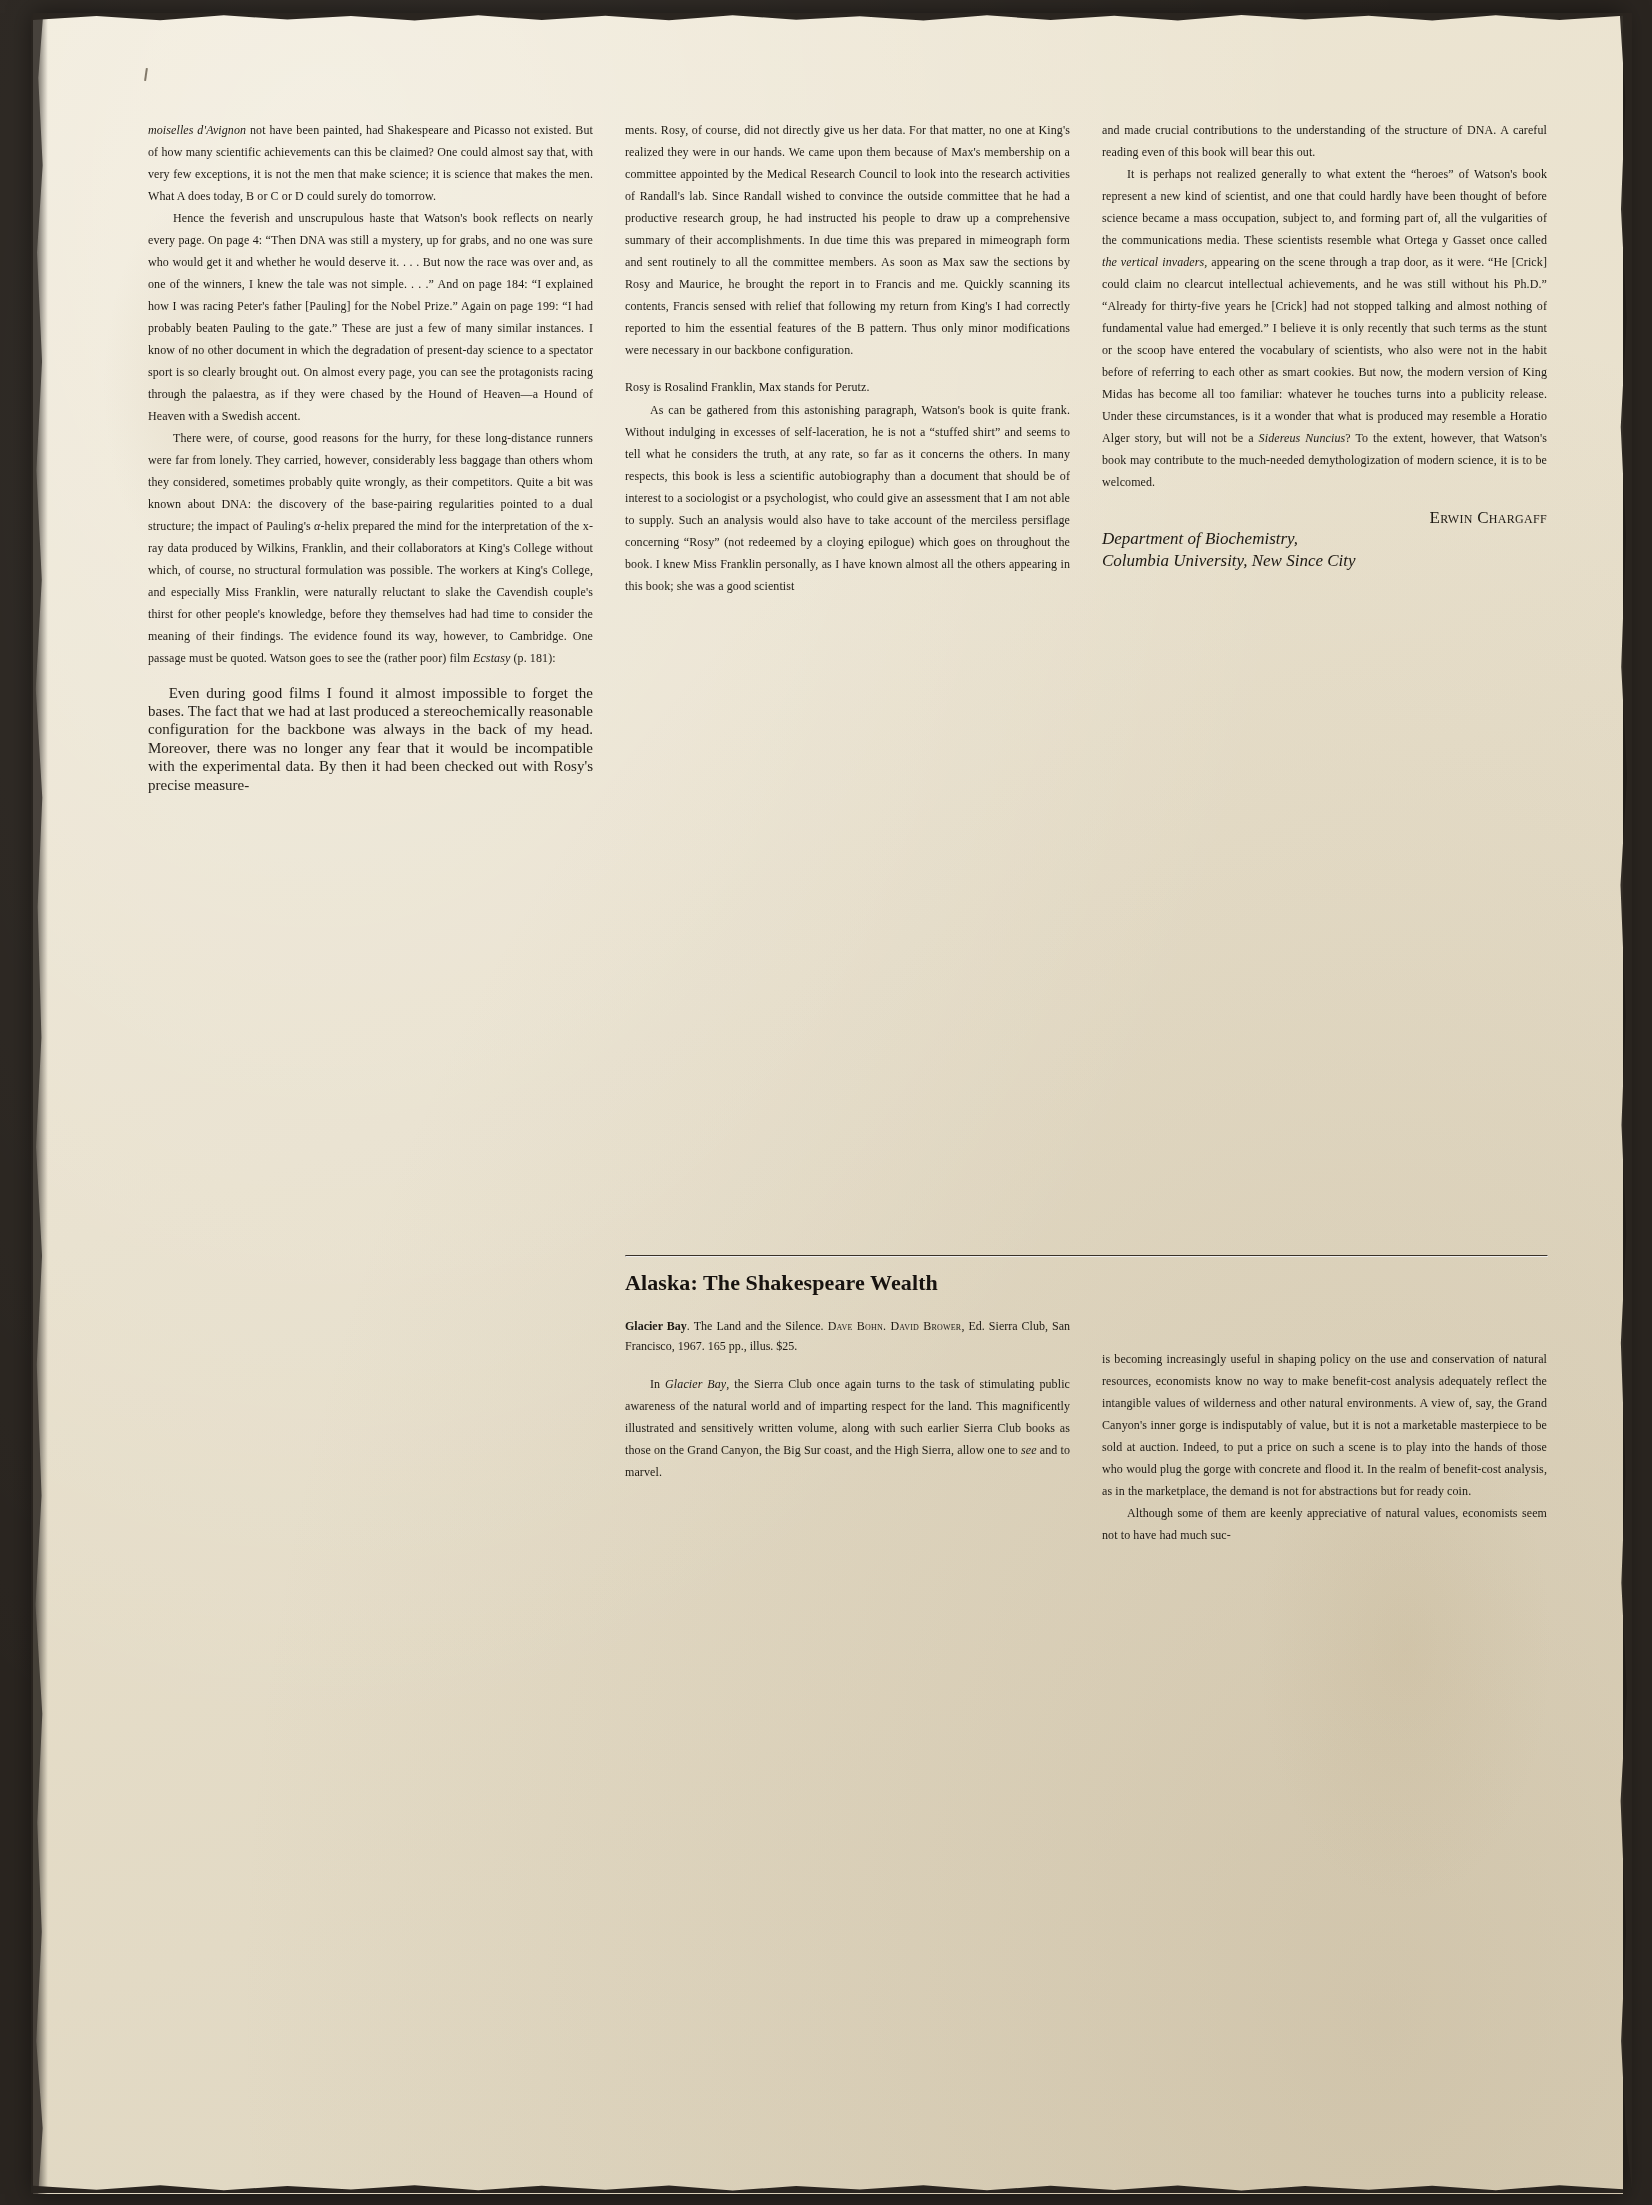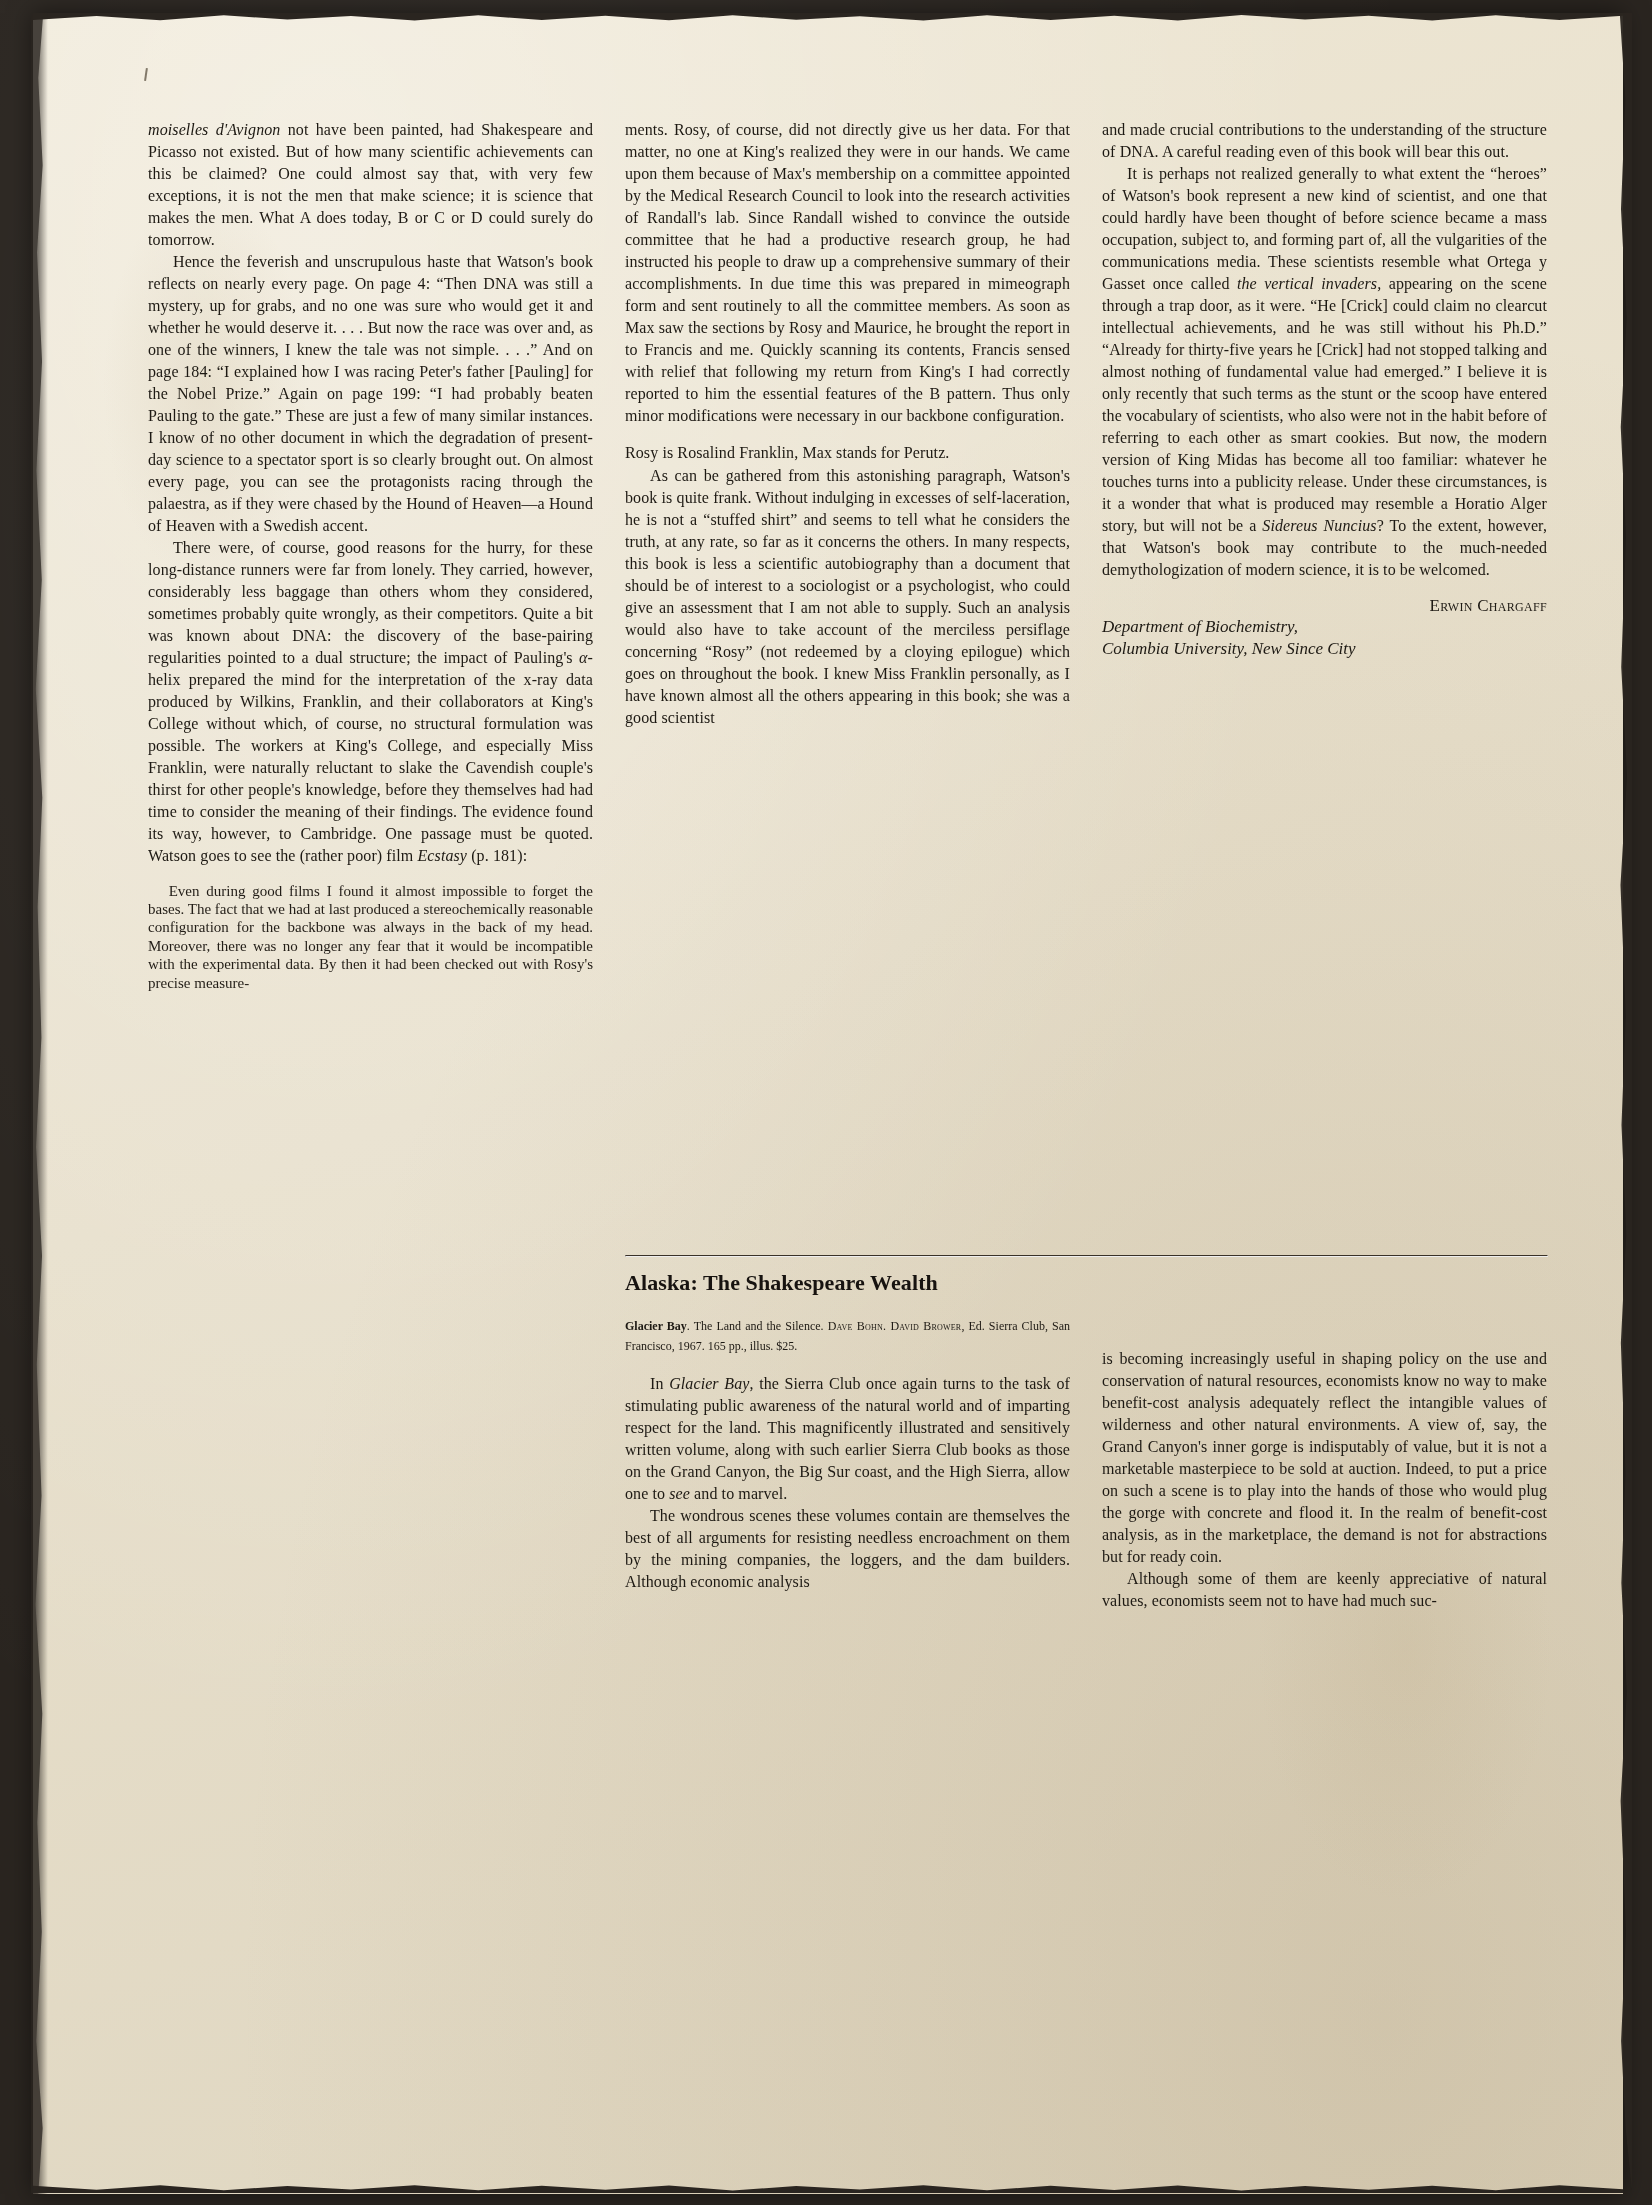--- a/index.html
+++ b/index.html
@@ -99,21 +99,21 @@
 
   .cols {
     display: flex;
     gap: 32px;
     width: 100%;
   }
   .col { width: 445px; position: relative; }
 
   p.body {
     margin: 0;
-    font-size: 16px;
+    font-size: 12px;
     line-height: 22px;
     text-align: justify;
     text-indent: 25px;
     color: #1d1913;
     letter-spacing: 0.1px;
     -webkit-font-smoothing: antialiased;
   }
   p.body.noindent { text-indent: 0; }
   p.body + p.body { margin-top: 0; }
 
@@ -247,21 +247,20 @@
         <div style="display:flex; gap:32px;">
           <div style="width:445px;"></div>
           <div style="width:923px;">
             <hr class="section-rule">
             <h2 class="section-head" style="margin-top:13.8px;">Alaska: The Shakespeare Wealth</h2>
 
             <div style="display:flex; gap:32px; margin-top:19.5px;">
               <div style="width:445px;">
                 <p class="refline"><span class="bold">Glacier Bay</span>. The Land and the Silence. <span class="sc">Dave Bohn. David Brower</span>, Ed. Sierra Club, San Francisco, 1967. 165 pp., illus. $25.</p>
                 <p class="body" style="margin-top:17px;">In <span class="it">Glacier Bay</span>, the Sierra Club once again turns to the task of stimulating public awareness of the natural world and of imparting respect for the land. This magnificently illustrated and sensitively written volume, along with such earlier Sierra Club books as those on the Grand Canyon, the Big Sur coast, and the High Sierra, allow one to <span class="it">see</span> and to marvel.</p>
-                <p class="body">The wondrous scenes these volumes contain are themselves the best of all arguments for resisting needless encroachment on them by the mining companies, the loggers, and the dam builders. Although economic analysis</p>
               </div>
               <div style="width:445px;margin-top:32px;">
                 <p class="body noindent">is becoming increasingly useful in shaping policy on the use and conservation of natural resources, economists know no way to make benefit-cost analysis adequately reflect the intangible values of wilderness and other natural environments. A view of, say, the Grand Canyon's inner gorge is indisputably of value, but it is not a marketable masterpiece to be sold at auction. Indeed, to put a price on such a scene is to play into the hands of those who would plug the gorge with concrete and flood it. In the realm of benefit-cost analysis, as in the marketplace, the demand is not for abstractions but for ready coin.</p>
                 <p class="body">Although some of them are keenly appreciative of natural values, economists seem not to have had much suc-</p>
               </div>
             </div>
           </div>
         </div>
       </div>
 

